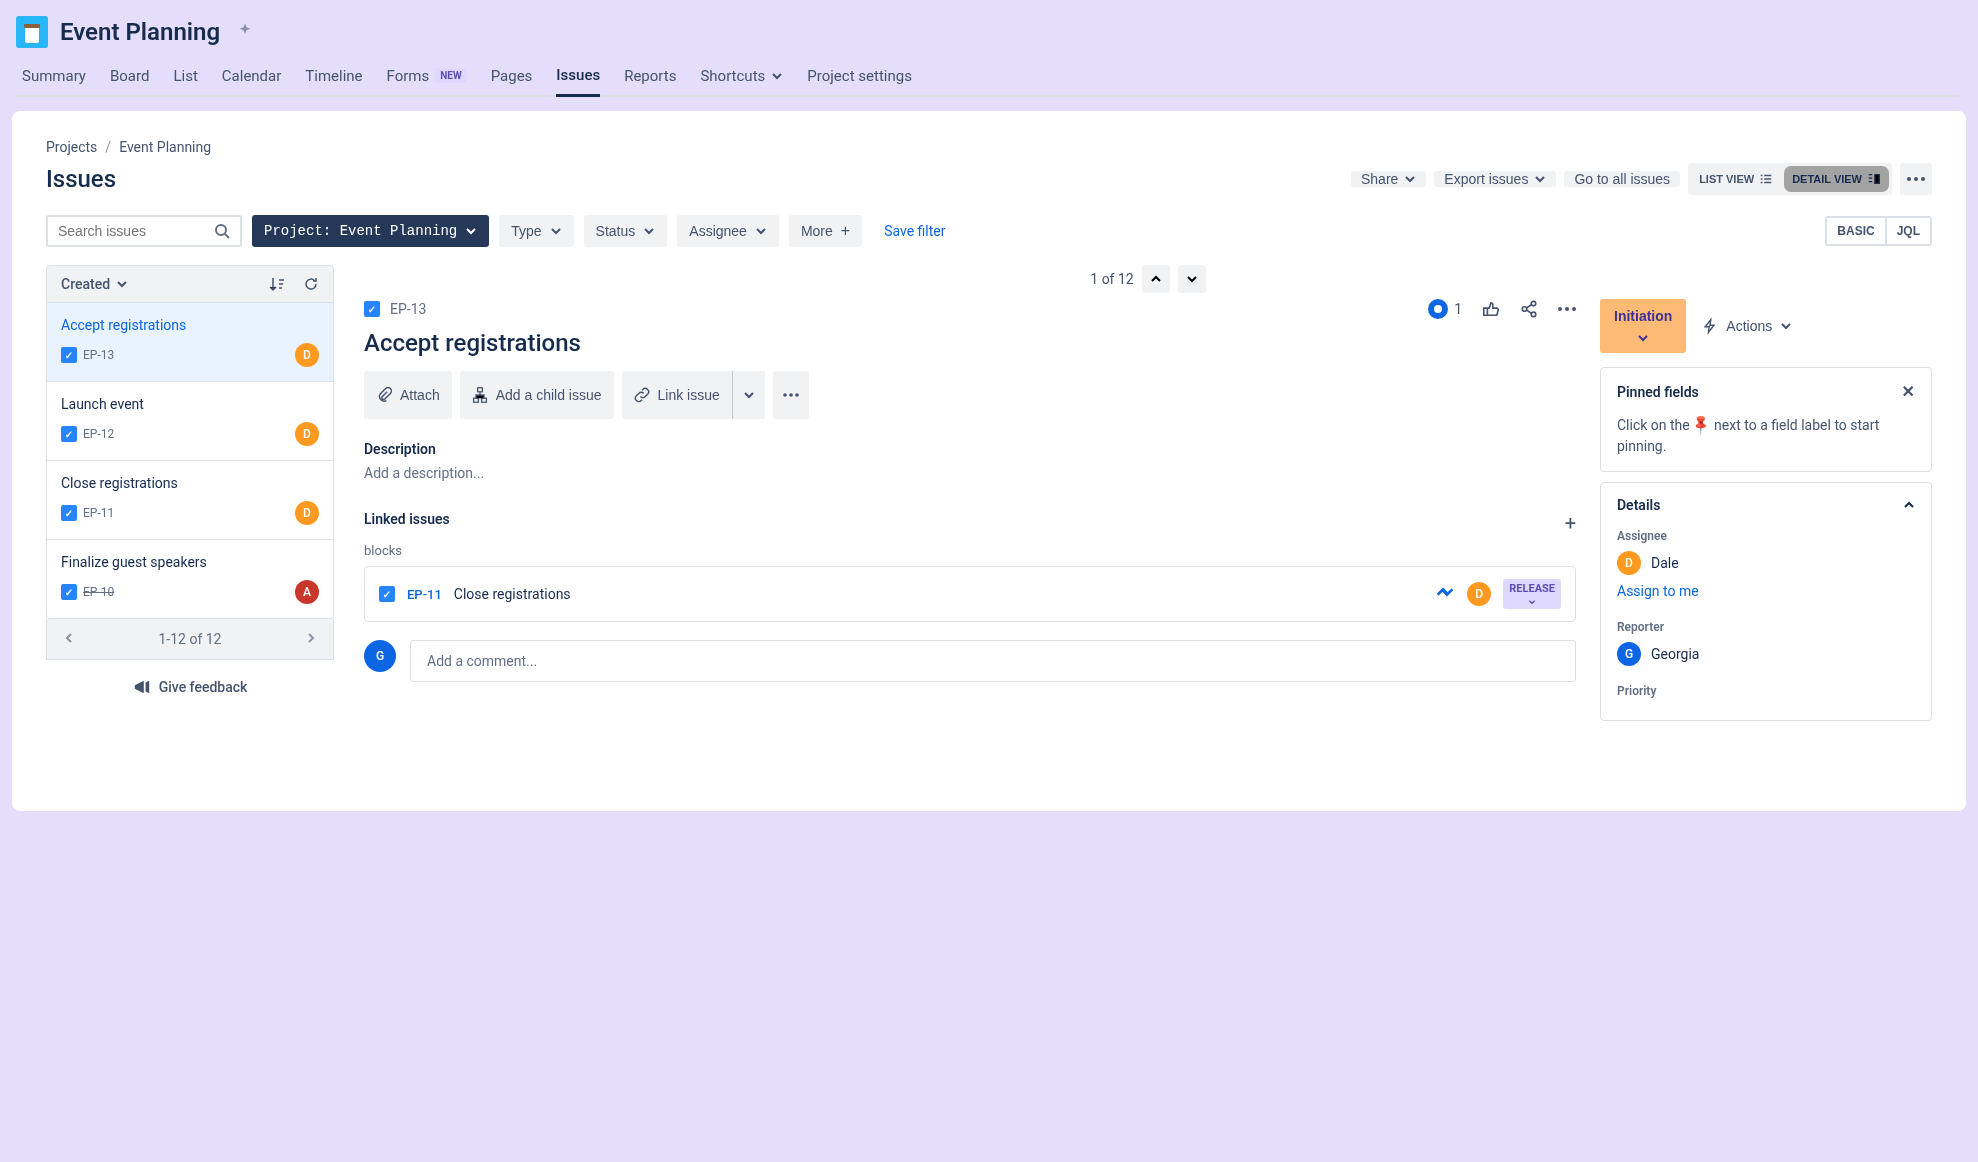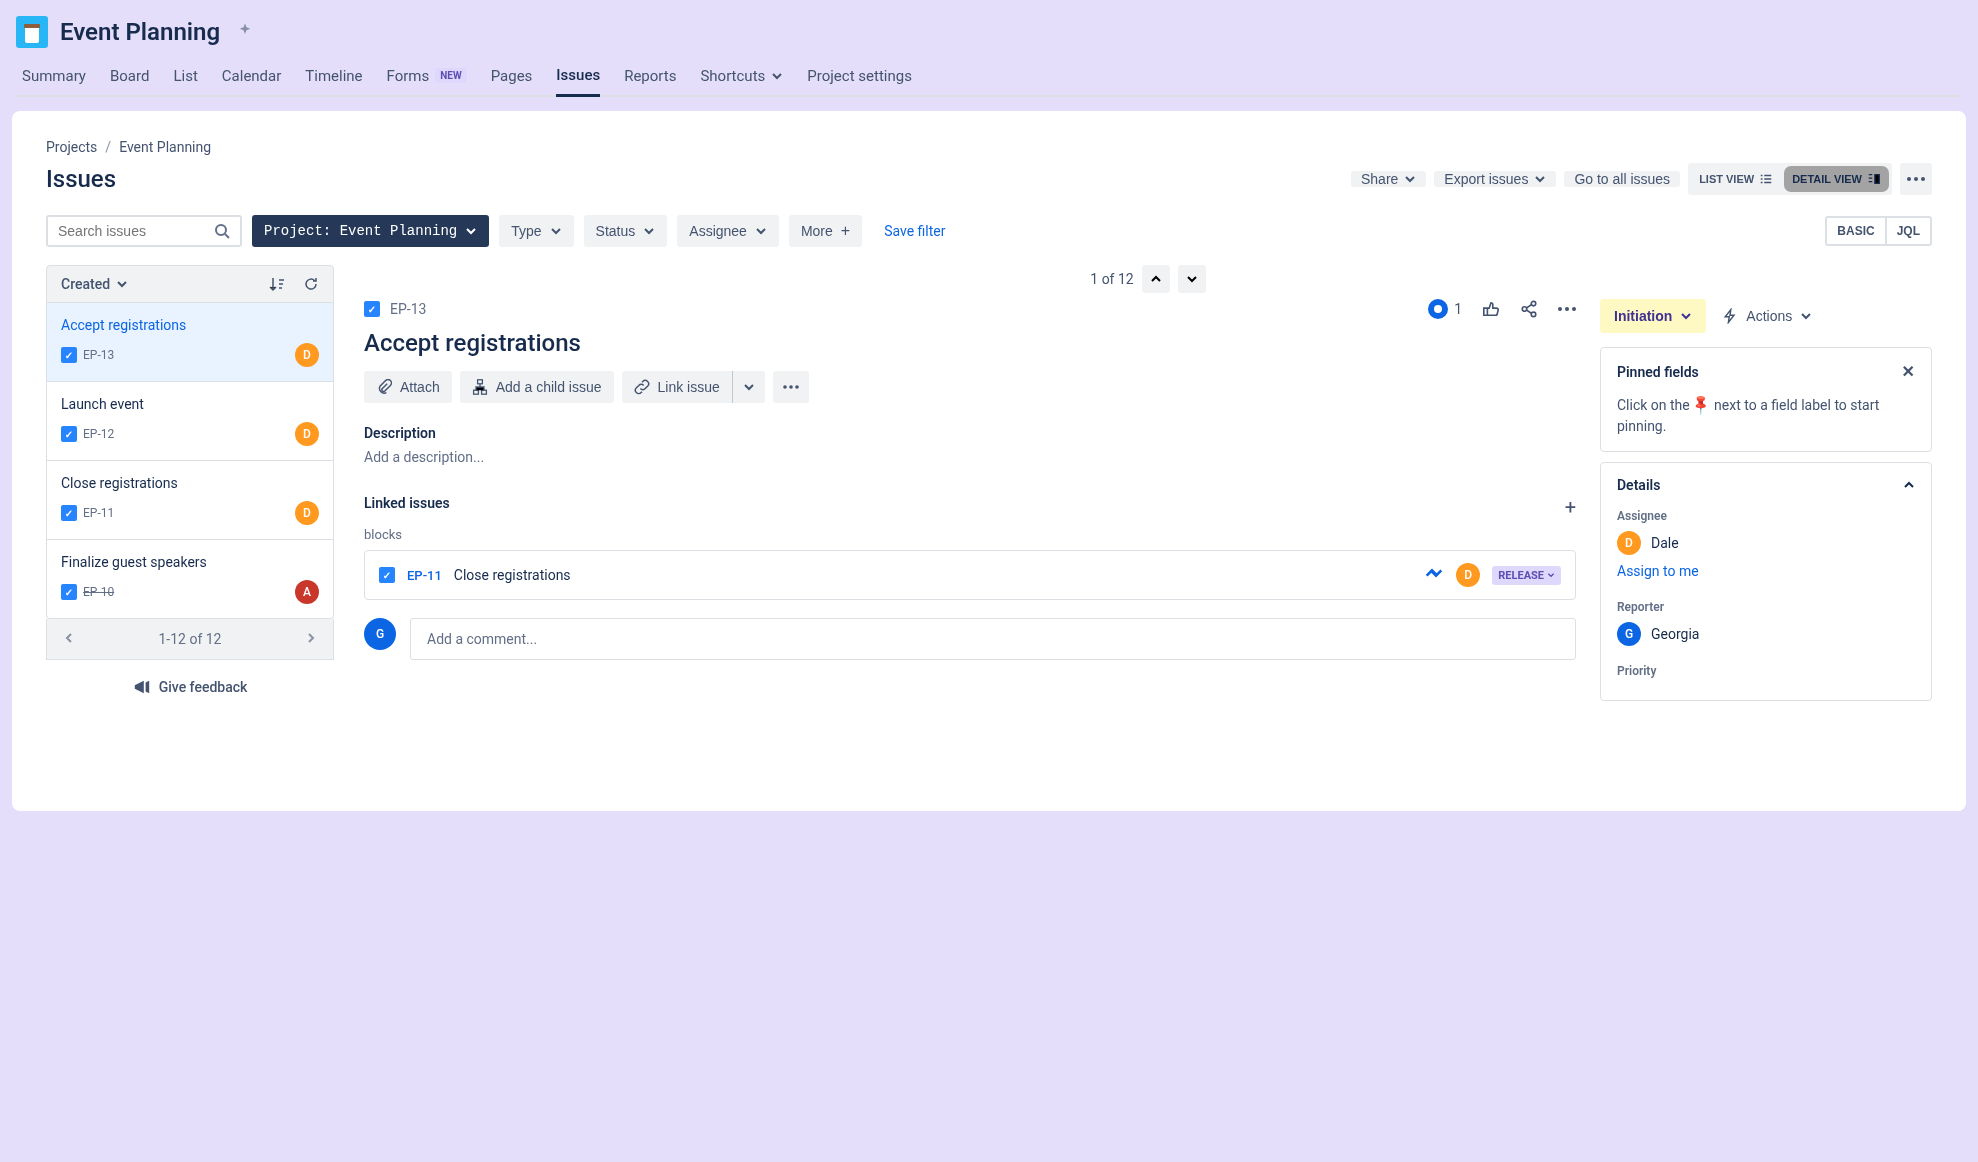--- a/index.html
+++ b/index.html
@@ -67,44 +67,44 @@
 .detail-body { display: flex; gap: 24px; }
 .detail-main { flex: 1; min-width: 0; }
 .issue-id-row { display: flex; align-items: center; justify-content: space-between; margin-bottom: 10px; }
 .issue-id-left { display: flex; align-items: center; gap: 10px; color: #626f86; font-size: 14px; }
 .detail-icons { display: flex; align-items: center; gap: 20px; color: #44546f; }
 .watch-group { display: flex; align-items: center; gap: 6px; }
 .watch-eye { width: 20px; height: 20px; background: #0c66e4; border-radius: 50%; display: flex; align-items: center; justify-content: center; }
 .watch-eye::after { content: ""; width: 8px; height: 8px; background: #fff; border-radius: 50%; }
 .detail-title { font-size: 24px; font-weight: 500; color: #172b4d; margin-bottom: 14px; }
 .action-buttons { display: flex; gap: 8px; margin-bottom: 22px; }
-.action-btn { background: #f1f2f4; border: none; border-radius: 3px; padding: 8px 12px; font-size: 14px; color: #44546f; cursor: pointer; display: inline-flex; align-items: center; gap: 8px; }
+.action-btn { background: #f1f2f4; border: none; border-radius: 3px; padding: 16px 12px; font-size: 14px; color: #44546f; cursor: pointer; display: inline-flex; align-items: center; gap: 8px; }
 .action-btn.icon-only { width: 36px; padding: 8px; justify-content: center; }
 .action-split { display: flex; }
 .action-split .action-btn:first-child { border-radius: 3px 0 0 3px; }
 .action-split .divider { width: 1px; background: #c1c7d0; }
 .action-split .action-btn:last-child { border-radius: 0 3px 3px 0; width: 32px; padding: 8px; justify-content: center; }
 .section-label { font-size: 14px; font-weight: 600; color: #172b4d; margin-bottom: 8px; }
 .desc-placeholder { color: #626f86; margin-bottom: 30px; }
 .linked-header { display: flex; justify-content: space-between; align-items: flex-start; margin-bottom: 8px; }
 .plus-btn { cursor: pointer; color: #44546f; font-size: 20px; }
 .link-type { color: #626f86; font-size: 13px; margin-bottom: 8px; }
 .linked-issue { border: 1px solid #dcdfe4; border-radius: 4px; padding: 12px 14px; display: flex; align-items: center; gap: 12px; margin-bottom: 18px; }
 .linked-key { color: #0c66e4; font-size: 13px; font-weight: 500; }
 .linked-title { flex: 1; color: #172b4d; }
 .priority-icon { color: #0c66e4; font-size: 16px; }
-.status-chip { background: #dfd8fd; color: #5e4db2; font-size: 11px; font-weight: 700; padding: 3px 6px; border-radius: 3px; display: flex; align-items: center; gap: 3px; }
+.status-chip { background: #dfd8fd; color: #5e4db2; font-size: 11px; font-weight: 700; padding: 3px 6px; border-radius: 3px; display: flex; align-items: center; gap: 3px; flex-direction: column; }
 .comment-row { display: flex; gap: 14px; align-items: flex-start; margin-top: 14px; }
 .comment-avatar { width: 32px; height: 32px; }
 .comment-input { flex: 1; border: 1px solid #dcdfe4; border-radius: 3px; padding: 12px 16px; color: #626f86; }
 .pro-tip { color: #626f86; font-size: 12px; margin-top: 8px; }
 .pro-tip .key { background: #f1f2f4; padding: 1px 5px; border-radius: 3px; font-weight: 600; color: #44546f; }
 .right-col { width: 332px; flex-shrink: 0; }
 .status-actions { display: flex; gap: 12px; margin-bottom: 14px; }
-.status-btn { background: #fef9c3; color: #403294; border: none; border-radius: 3px; padding: 9px 14px; font-size: 14px; font-weight: 600; display: flex; align-items: center; gap: 8px; cursor: pointer; }
+.status-btn { background: #fdba74; color: #403294; border: none; border-radius: 3px; padding: 9px 14px; font-size: 14px; font-weight: 600; display: flex; align-items: center; gap: 8px; cursor: pointer; flex-direction: column; }
 .actions-btn { background: transparent; border: none; color: #44546f; font-size: 14px; font-weight: 500; display: flex; align-items: center; gap: 8px; cursor: pointer; padding: 9px 4px; }
 .panel { border: 1px solid #dcdfe4; border-radius: 4px; margin-bottom: 10px; }
 .panel-head { padding: 14px 16px; font-weight: 600; color: #172b4d; display: flex; justify-content: space-between; align-items: center; }
 .panel-body { padding: 0 16px 14px 16px; color: #44546f; font-size: 14px; line-height: 1.5; }
 .pin-icon { transform: rotate(-45deg); display: inline-block; }
 .close-x { color: #44546f; cursor: pointer; font-size: 16px; }
 .field-row { margin-bottom: 16px; }
 .field-label { font-size: 12px; font-weight: 600; color: #626f86; margin-bottom: 6px; }
 .field-val { display: flex; align-items: center; gap: 10px; font-size: 14px; color: #172b4d; }
 .assign-link { color: #0c66e4; font-size: 14px; cursor: pointer; margin-top: 6px; display: block; }

